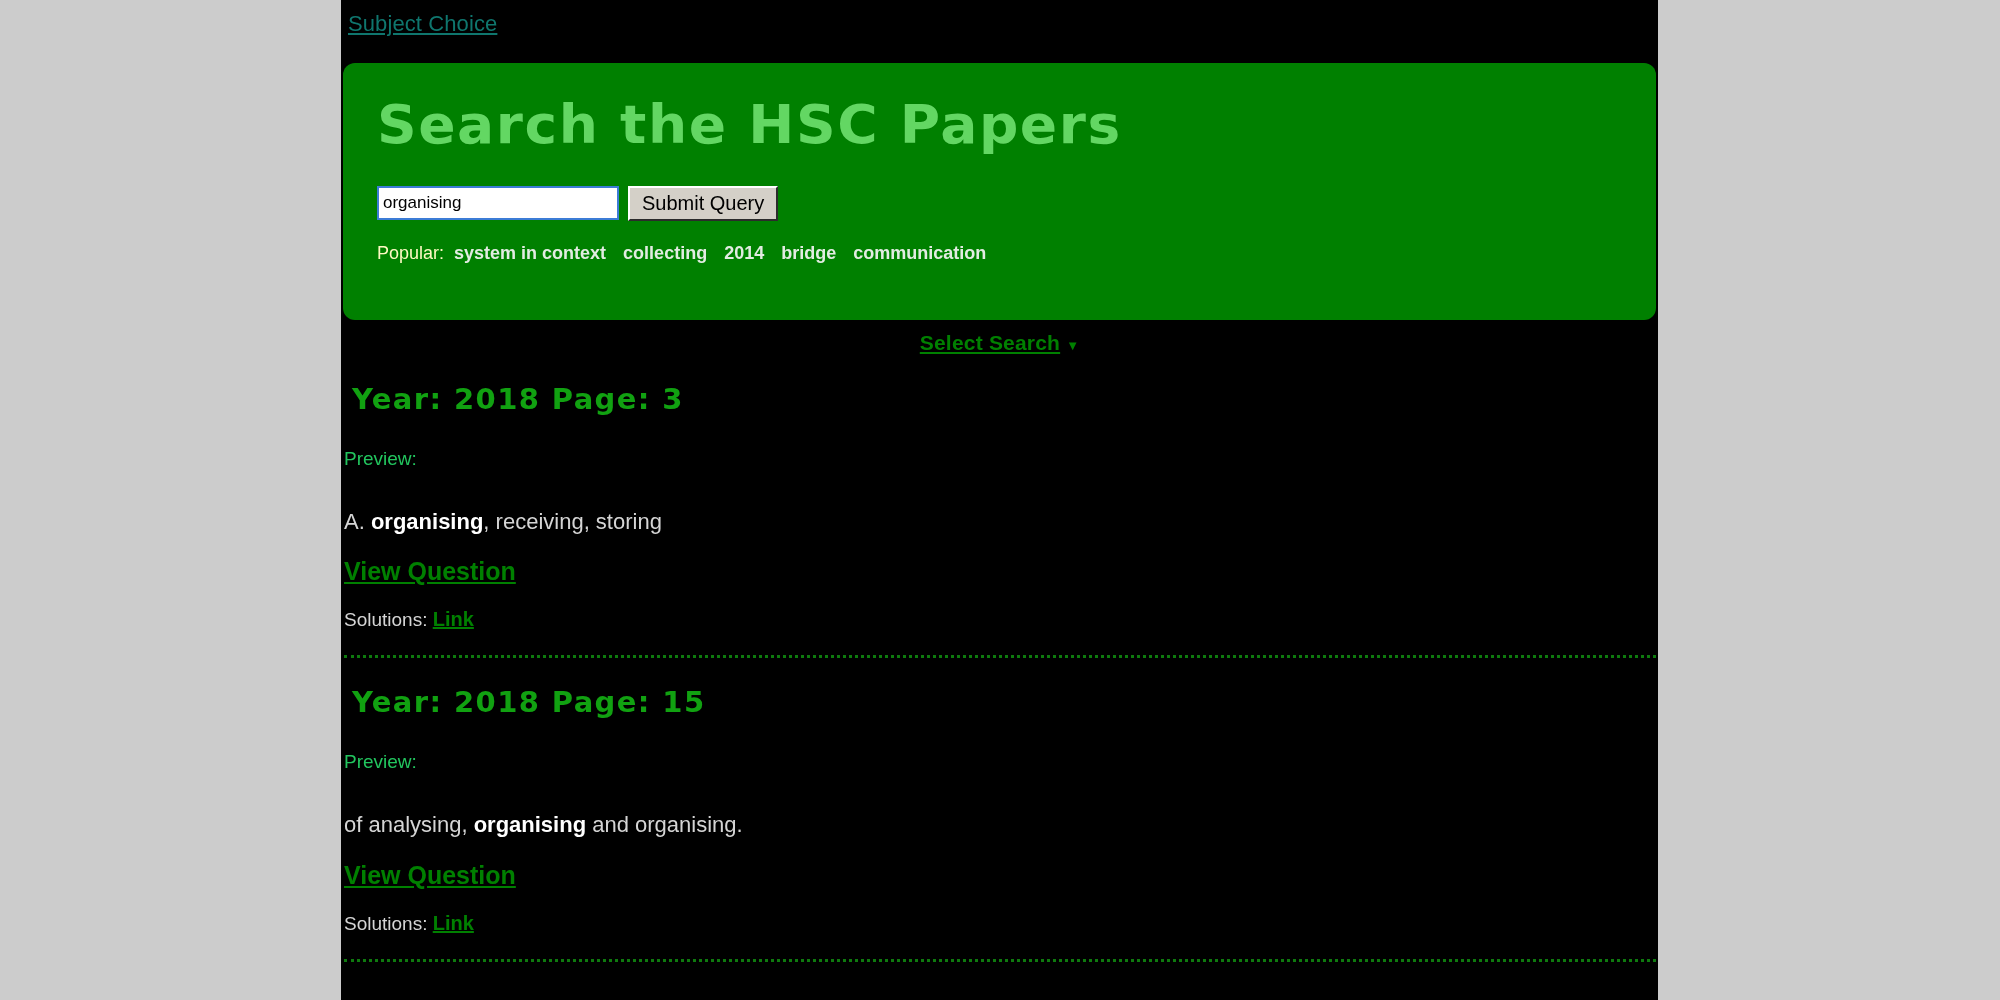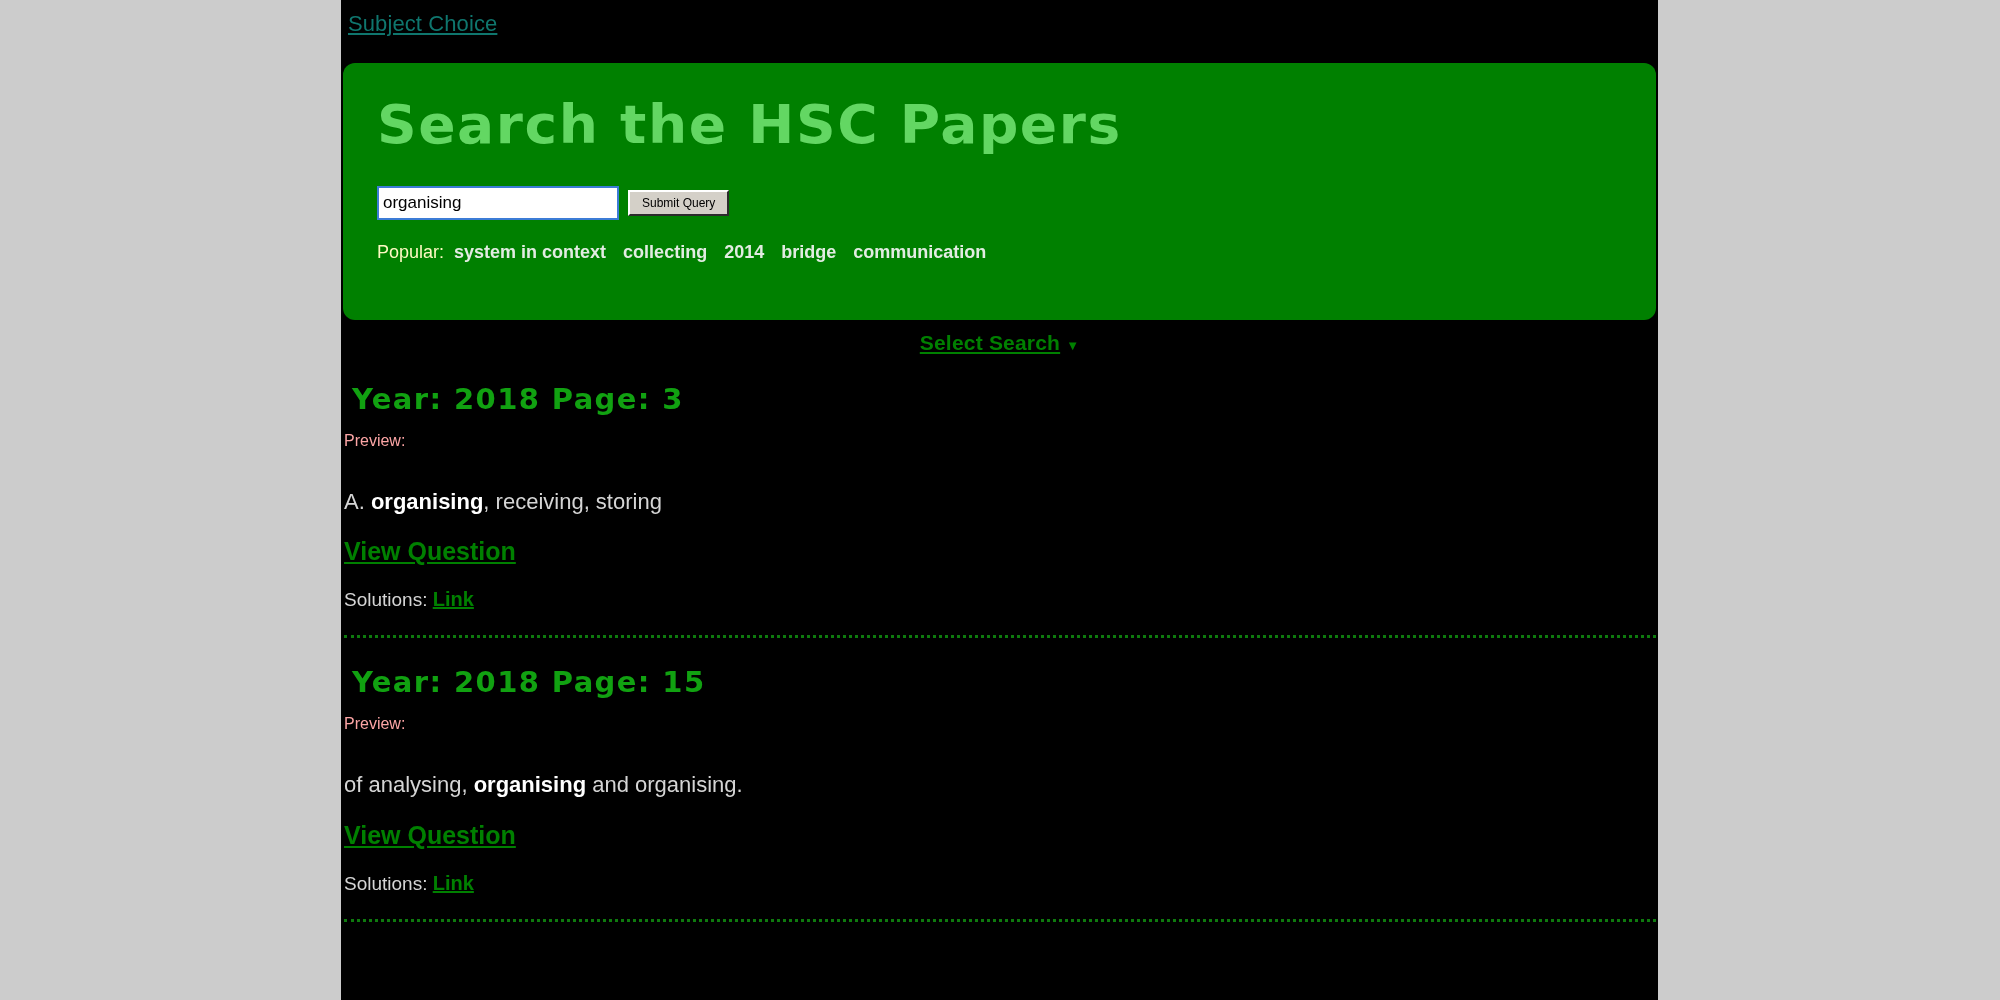--- a/index.html
+++ b/index.html
@@ -80,21 +80,21 @@
     box-sizing: content-box;
     border-radius: 0;
   }
   .submit-btn {
     background: #d4d0c8;
     border: 2px outset #e8e8e8;
     border-top-color: #ffffff;
     border-left-color: #ffffff;
     border-right-color: #808080;
     border-bottom-color: #808080;
-    font-size: 12px;
+    font-size: 20px;
     font-family: "Liberation Sans", sans-serif;
     color: #000000;
     padding: 4px 12px;
     cursor: pointer;
     border-radius: 0;
   }
   .popular-row {
     margin-top: 22px;
     font-size: 18px;
     white-space: nowrap;
@@ -142,23 +142,23 @@
   .result-heading {
     font-family: "DejaVu Sans", sans-serif;
     font-size: 29px;
     font-weight: bold;
     color: #11a111;
     margin: 27px 0 0 9px;
     letter-spacing: 1.4px;
     white-space: nowrap;
   }
   .preview-label {
-    font-size: 16px;
-    color: #fca5a5;
-    margin: 16px 0 0 1px;
+    font-size: 19px;
+    color: #22c55e;
+    margin: 32px 0 0 1px;
   }
   .preview-text {
     font-size: 22px;
     color: #d5d5d5;
     margin: 39px 0 0 1px;
     line-height: 1.2;
   }
   .preview-text b {
     color: #ffffff;
     font-weight: bold;

